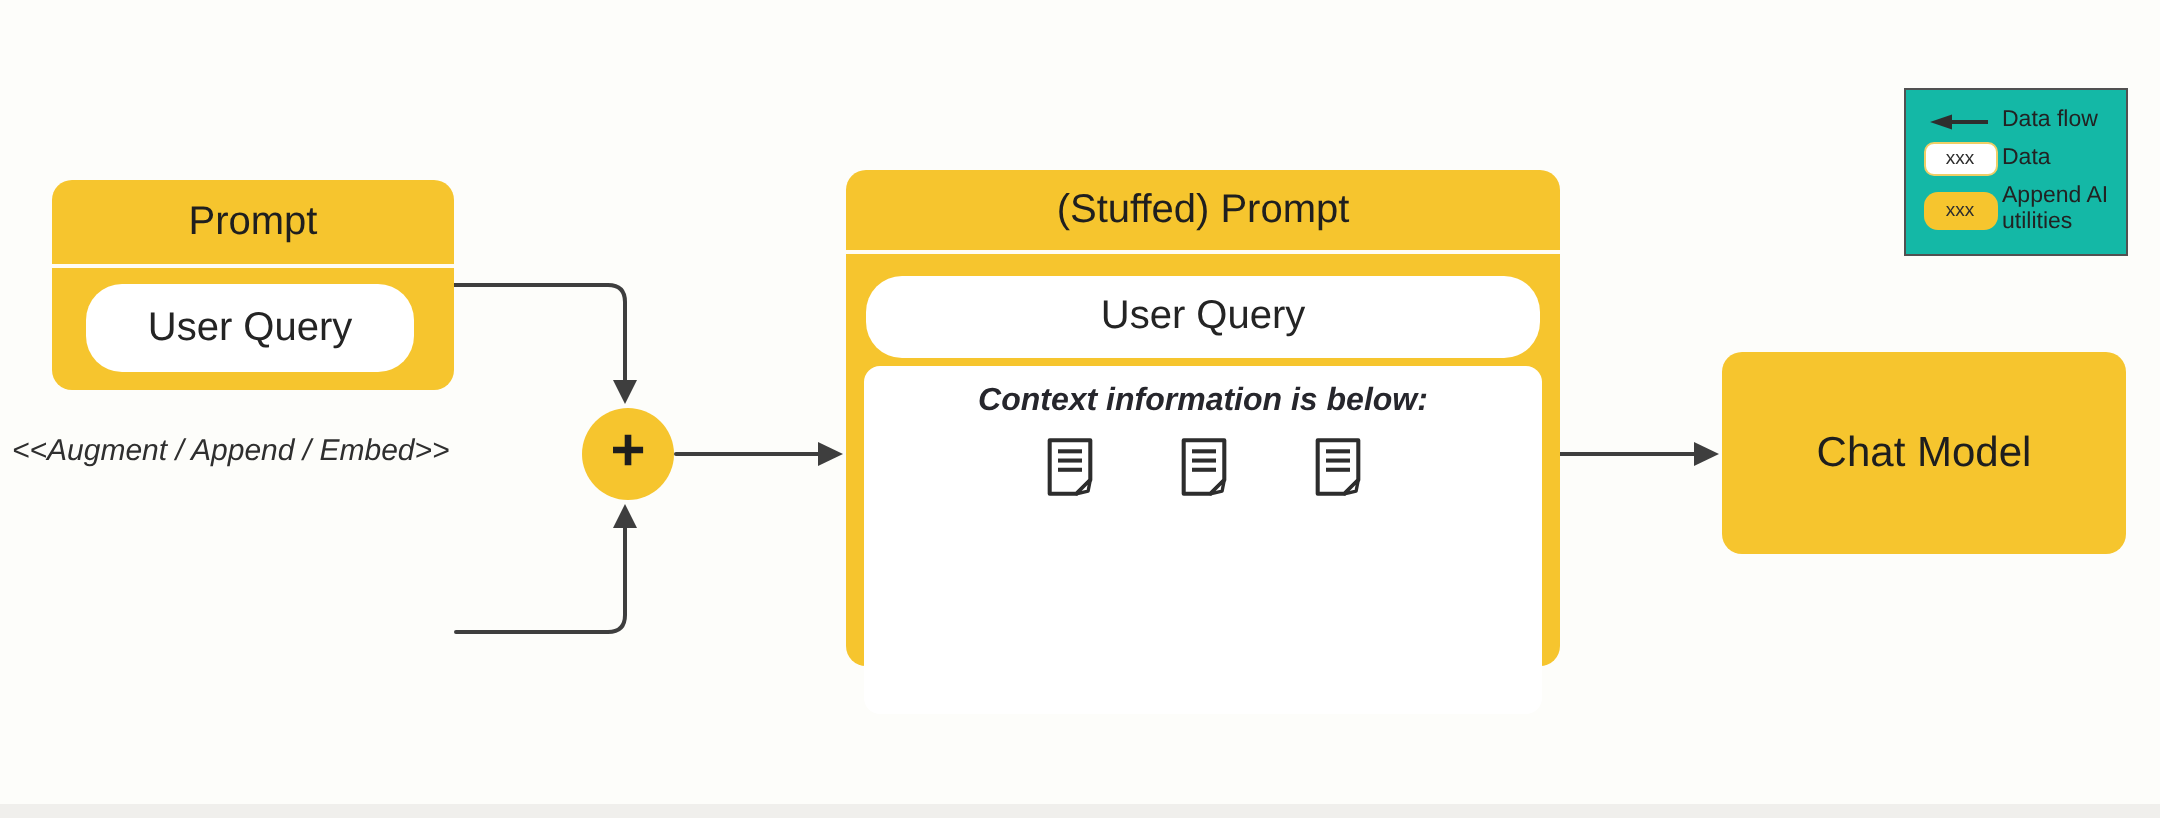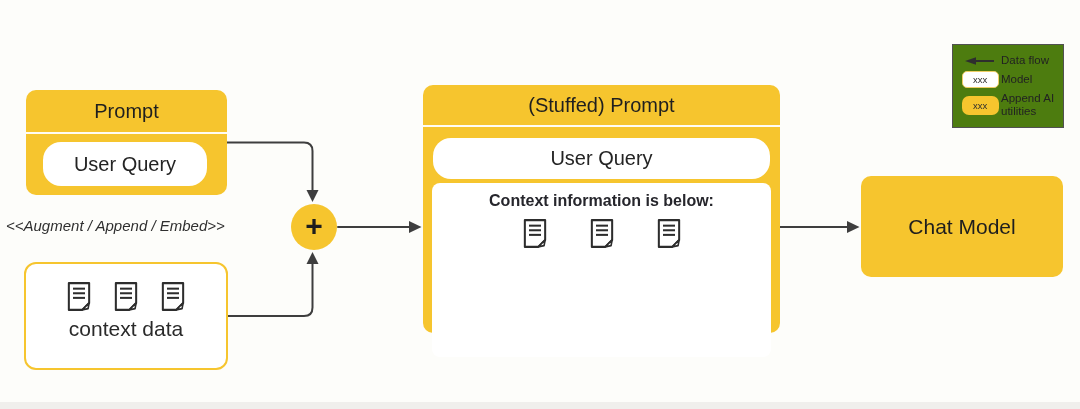--- a/index.html
+++ b/index.html
@@ -90,21 +90,21 @@
   .stuffed-box .box-sep { top: 40px; }
   .stuffed-box .white-pill { left: 10px; top: 53px; width: 337px; height: 41px; }
   .white-panel {
     position: absolute;
     left: 9px; top: 98px; width: 339px; height: 174px;
     background: #ffffff; border-radius: 8px;
     padding: 7px 14px;
   }
   .context-heading {
     text-align: center;
-    font-size: 16px; font-weight: 600;
+    font-size: 16px; font-style: italic; font-weight: 600;
     color: #26262c;
     margin-top: 2px;
   }
   .white-panel .doc-row { margin-top: 7px; gap: 43px; }
   .instruction {
     margin-top: 7px;
     font-size: 15px; font-style: italic; font-weight: 500;
     line-height: 21px;
     color: #26262c;
   }
@@ -113,21 +113,21 @@
   .chat-model-box {
     left: 861px; top: 176px; width: 202px; height: 101px;
     display: flex; align-items: center; justify-content: center;
     font-size: 21px; font-weight: 400; color: #1e1e1e;
   }
 
   
   .legend {
     position: absolute;
     left: 952px; top: 44px; width: 112px; height: 84px;
-    background: #4d7c0f;
+    background: #14b8a6;
     border: 1.5px solid #515151;
     display: flex; flex-direction: column; justify-content: center;
     padding: 4px 6px;
     gap: 4px;
   }
   .legend-row { display: flex; align-items: center; }
   .legend-symbol { width: 42px; display: flex; justify-content: center; flex: none; }
   .legend-label { font-size: 11.5px; color: #222222; line-height: 13px; }
   .chip {
     width: 37px; height: 17px;
@@ -179,34 +179,20 @@
 
 
   <div class="ybox prompt-box">
     <div class="box-header">Prompt</div>
     <div class="box-sep"></div>
     <div class="white-pill">User Query</div>
   </div>
 
   <div class="augment-label">&lt;&lt;Augment / Append / Embed&gt;&gt;</div>
 
-  <div class="context-box">
-    <div class="doc-row">
-      <svg class="doc-icon" width="24" height="33" viewBox="0 0 26 33">
-          <use href="#doc-icon-shape"></use>
-        </svg>
-      <svg class="doc-icon" width="24" height="33" viewBox="0 0 26 33">
-          <use href="#doc-icon-shape"></use>
-        </svg>
-      <svg class="doc-icon" width="24" height="33" viewBox="0 0 26 33">
-          <use href="#doc-icon-shape"></use>
-        </svg>
-    </div>
-    <div class="context-label">context data</div>
-  </div>
 
   <div class="plus-circle">+</div>
 
   <div class="ybox stuffed-box">
     <div class="box-header">(Stuffed) Prompt</div>
     <div class="box-sep"></div>
     <div class="white-pill">User Query</div>
     <div class="white-panel">
       <div class="context-heading">Context information is below:</div>
       <div class="doc-row">
@@ -232,21 +218,21 @@
           <line x1="10" y1="5" x2="30" y2="5" stroke="#2e2e2e" stroke-width="2"></line>
           <polygon points="1,5 12,1.2 12,8.8" fill="#2e2e2e"></polygon>
         </svg>
       </span>
       <span class="legend-label">Data flow</span>
     </div>
     <div class="legend-row">
       <span class="legend-symbol">
         <span class="chip chip-data">xxx</span>
       </span>
-      <span class="legend-label">Model</span>
+      <span class="legend-label">Data</span>
     </div>
     <div class="legend-row">
       <span class="legend-symbol">
         <span class="chip chip-utility">xxx</span>
       </span>
       <span class="legend-label" style="width:56px;">Append AI utilities</span>
     </div>
   </div>
 
   <div class="bottom-bar"></div>

